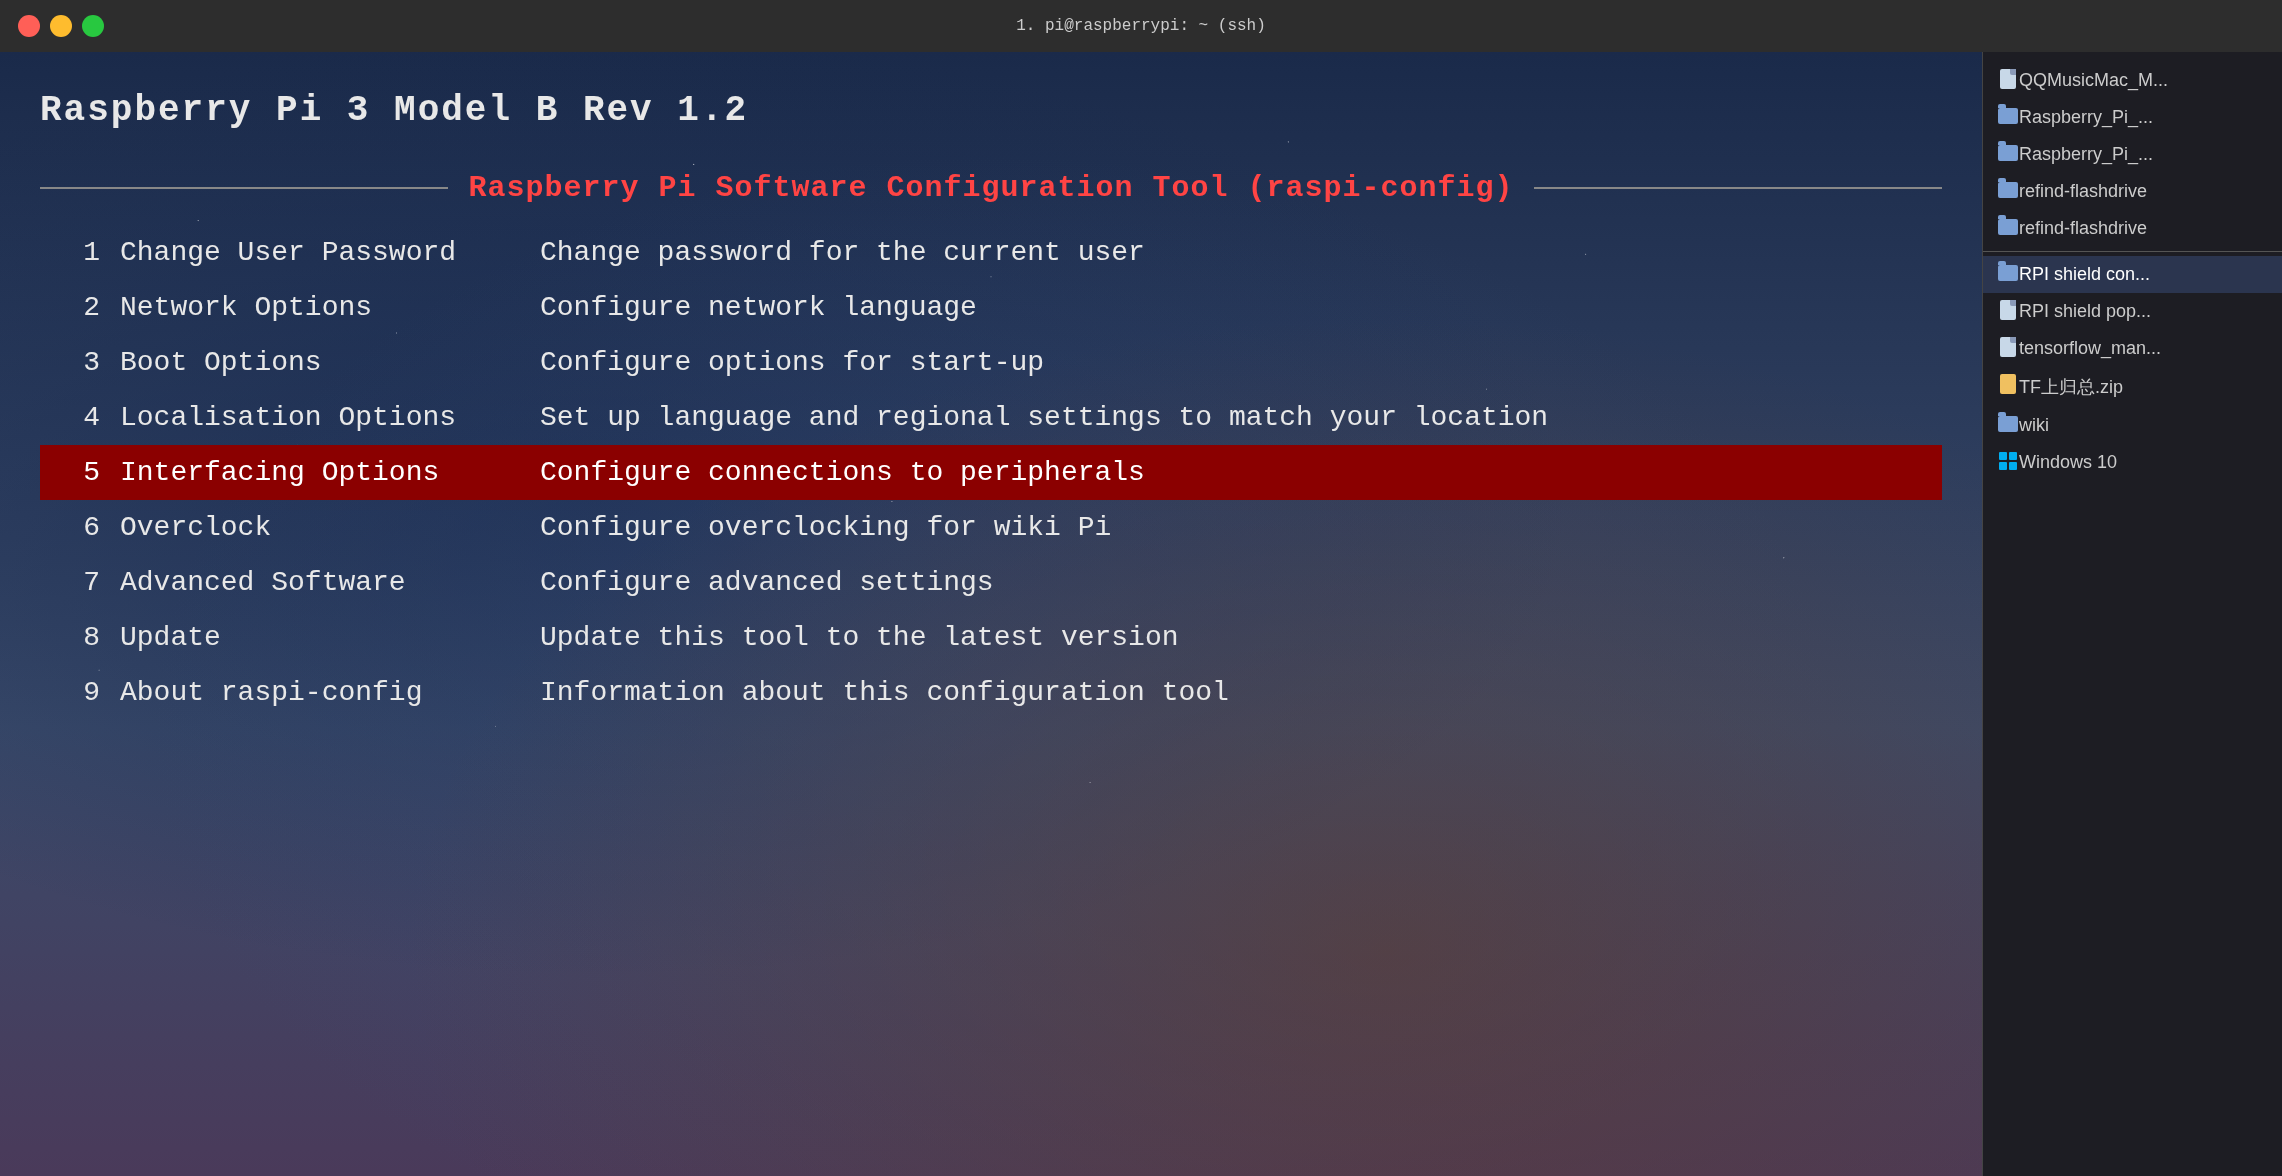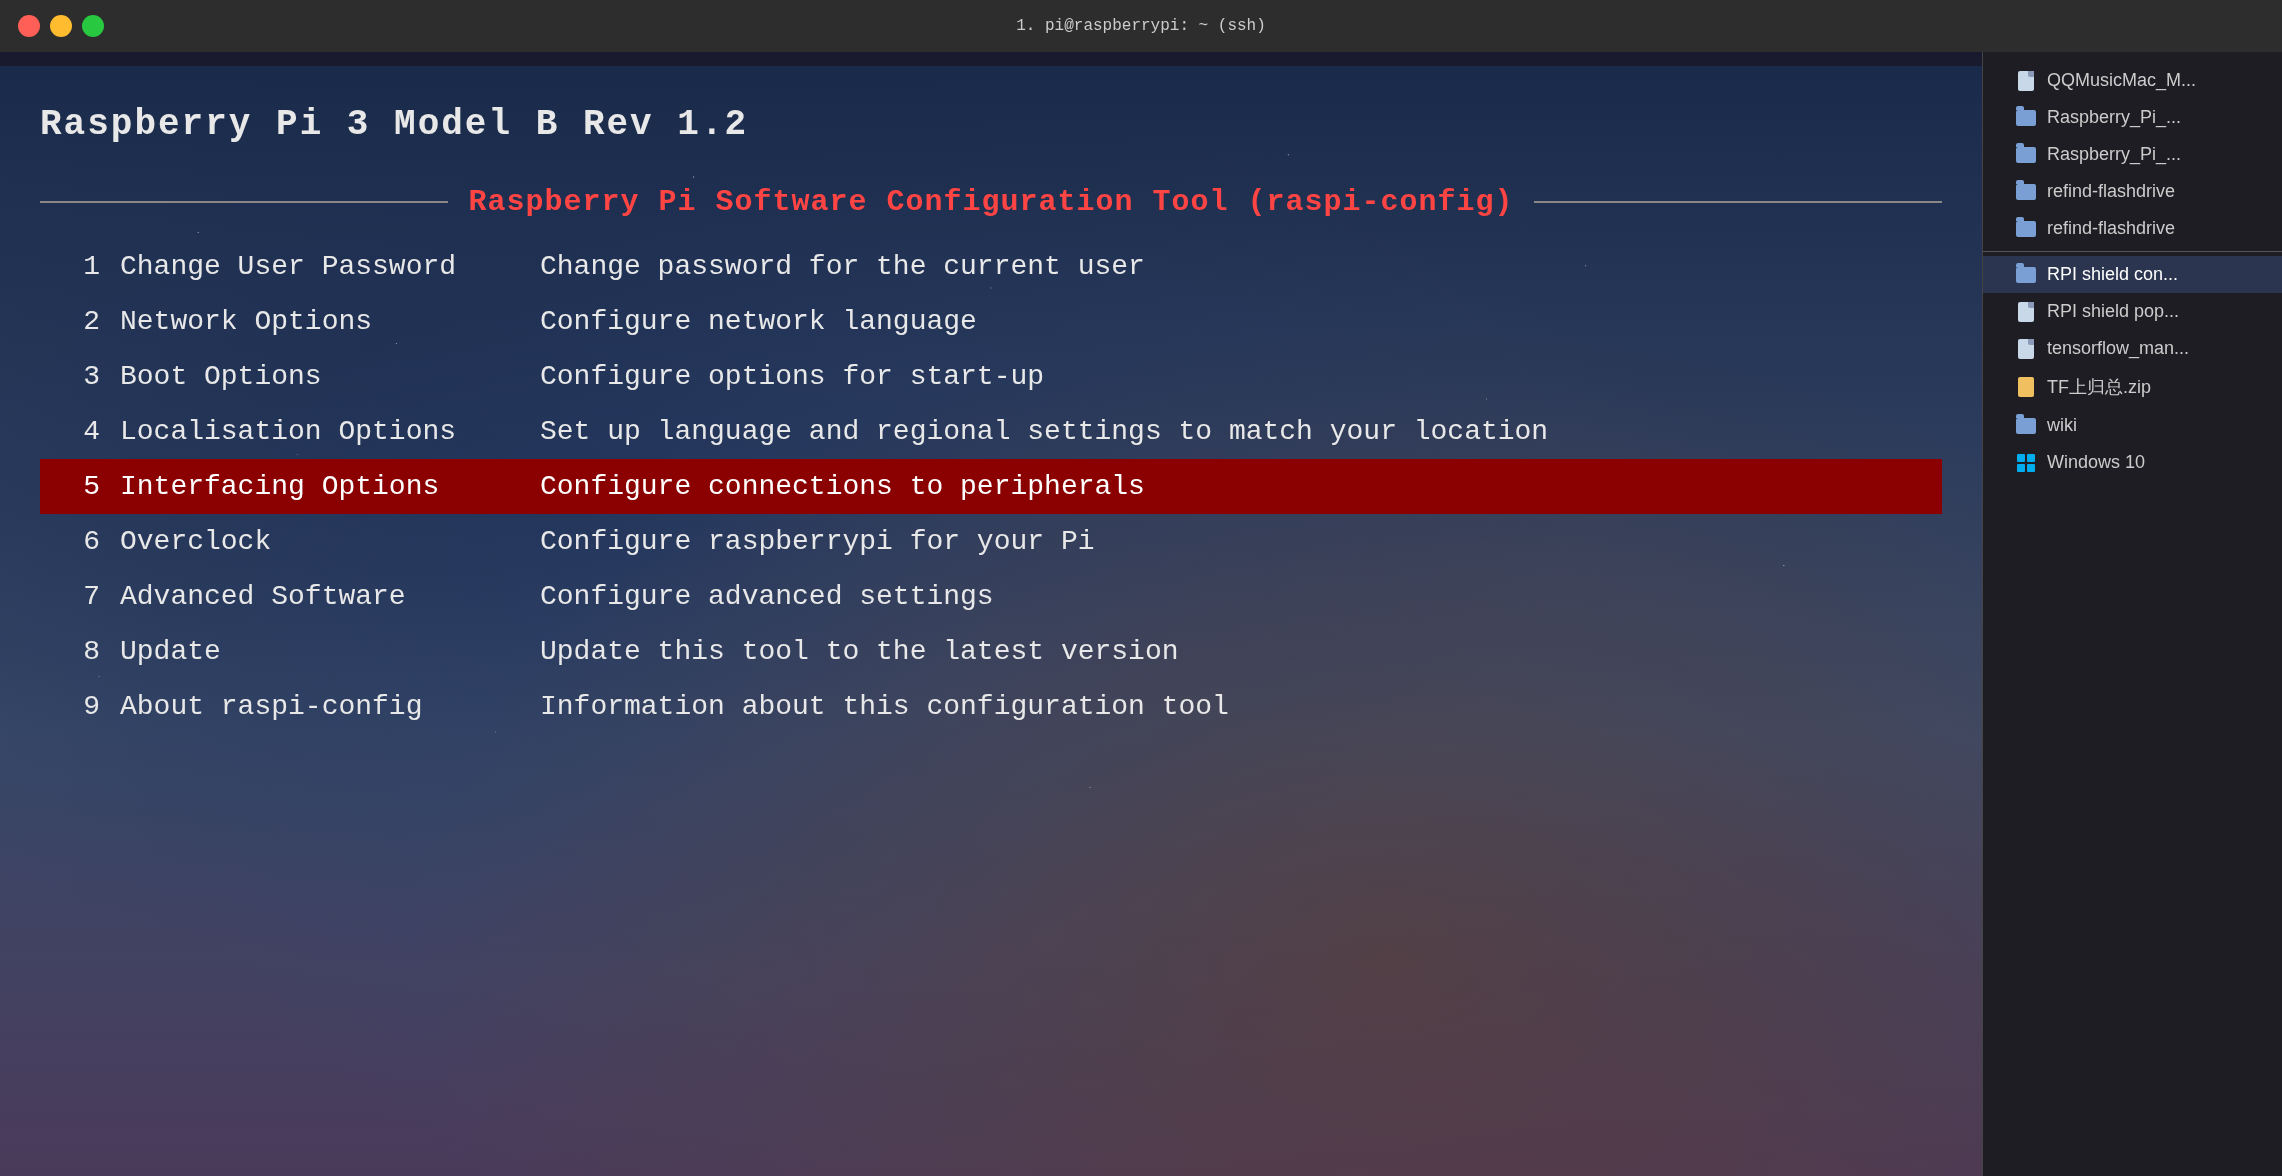--- a/index.html
+++ b/index.html
@@ -56,21 +56,20 @@
       width: 100%;
       height: calc(100% - 52px);
     }
 
     
     .terminal {
       flex: 1;
       background: transparent;
       position: relative;
       overflow: hidden;
-      margin-top: 14px;
     }
 
     
     .bg-overlay {
       position: absolute;
       top: 0; left: 0; right: 0; bottom: 0;
       background:
         radial-gradient(ellipse at 70% 80%, rgba(100, 60, 40, 0.5) 0%, transparent 50%),
         radial-gradient(ellipse at 50% 60%, rgba(60, 80, 120, 0.4) 0%, transparent 60%),
         radial-gradient(ellipse at 30% 40%, rgba(20, 40, 80, 0.6) 0%, transparent 50%),
@@ -195,23 +194,21 @@
       background: rgba(30, 30, 35, 0.95);
       border-left: 1px solid #444;
       display: flex;
       flex-direction: column;
       padding: 10px 0;
       z-index: 10;
     }
 
     .sidebar-item {
       display: flex;
-      align-items: center;
-      padding: 8px 32px;
-      gap: 10px;
+      padding: 8px 14px;
       cursor: pointer;
     }
 
     .sidebar-item.highlighted {
       background: rgba(100, 150, 255, 0.2);
     }
 
     .sidebar-icon {
       width: 22px;
       height: 18px;
@@ -349,21 +346,21 @@
             <span class="menu-desc">Set up language and regional settings to match your location</span>
           </div>
           <div class="menu-item selected">
             <span class="menu-number">5</span>
             <span class="menu-name">Interfacing Options</span>
             <span class="menu-desc">Configure connections to peripherals</span>
           </div>
           <div class="menu-item">
             <span class="menu-number">6</span>
             <span class="menu-name">Overclock</span>
-            <span class="menu-desc">Configure raspberrypi for your Pi</span>
+            <span class="menu-desc">Configure overclocking for wiki Pi</span>
           </div>
           <div class="menu-item">
             <span class="menu-number">7</span>
             <span class="menu-name">Advanced Software</span>
             <span class="menu-desc">Configure advanced settings</span>
           </div>
           <div class="menu-item">
             <span class="menu-number">8</span>
             <span class="menu-name">Update</span>
             <span class="menu-desc">Update this tool to the latest version</span>

